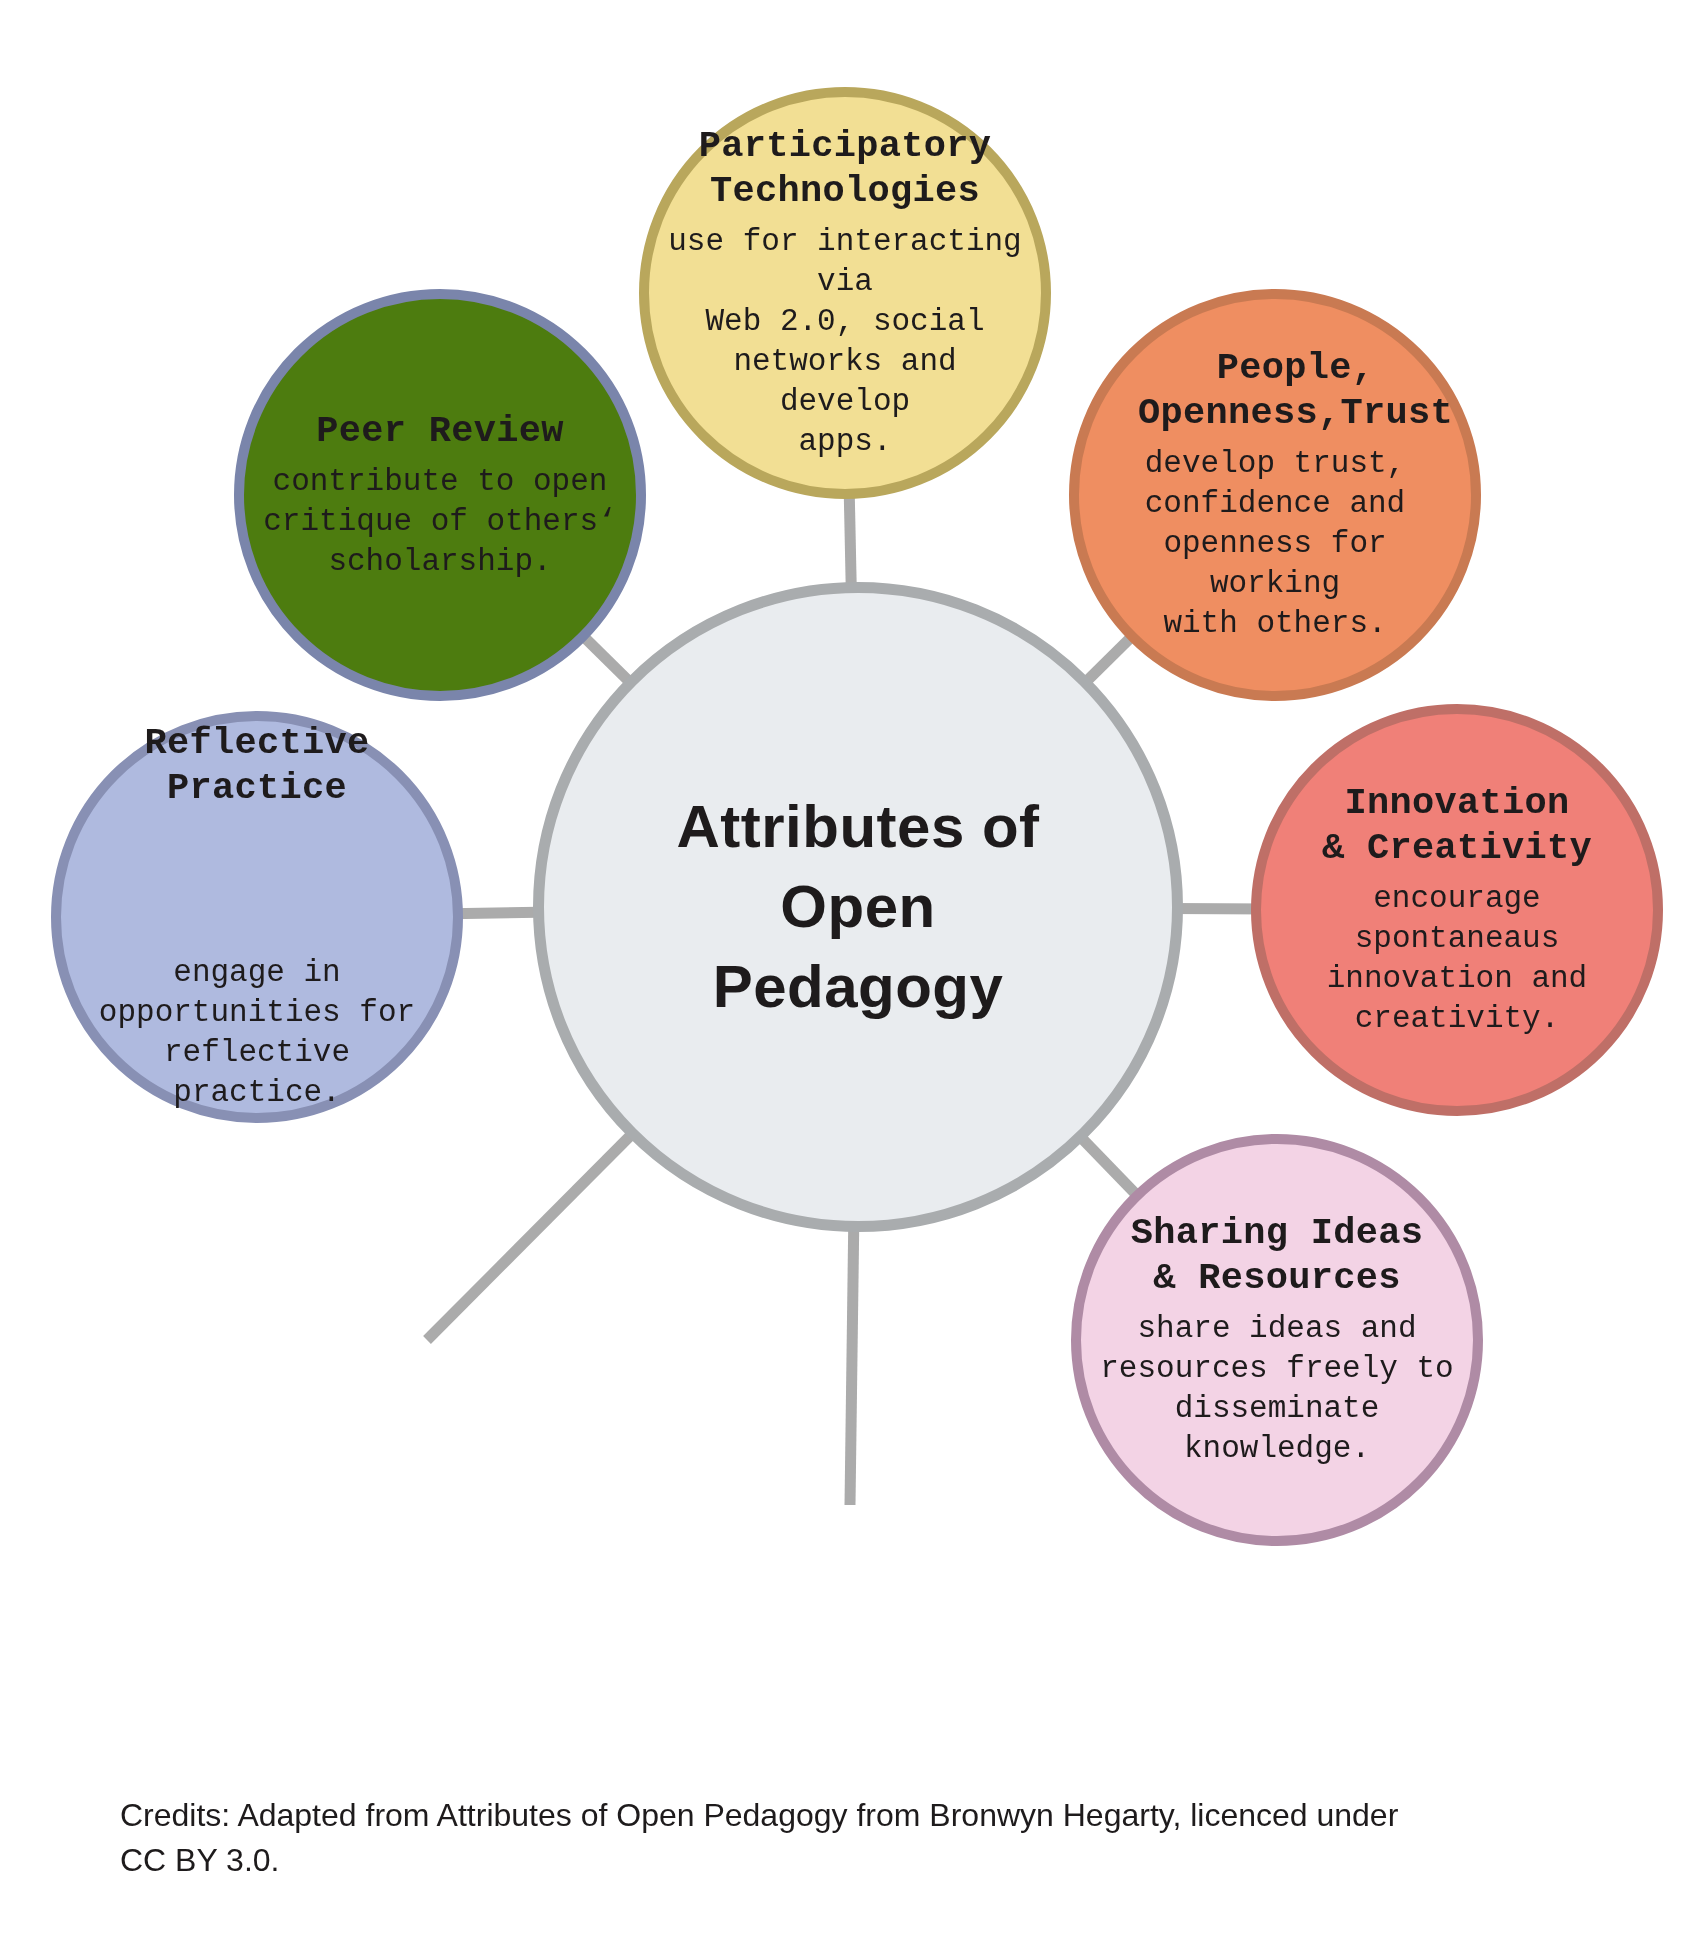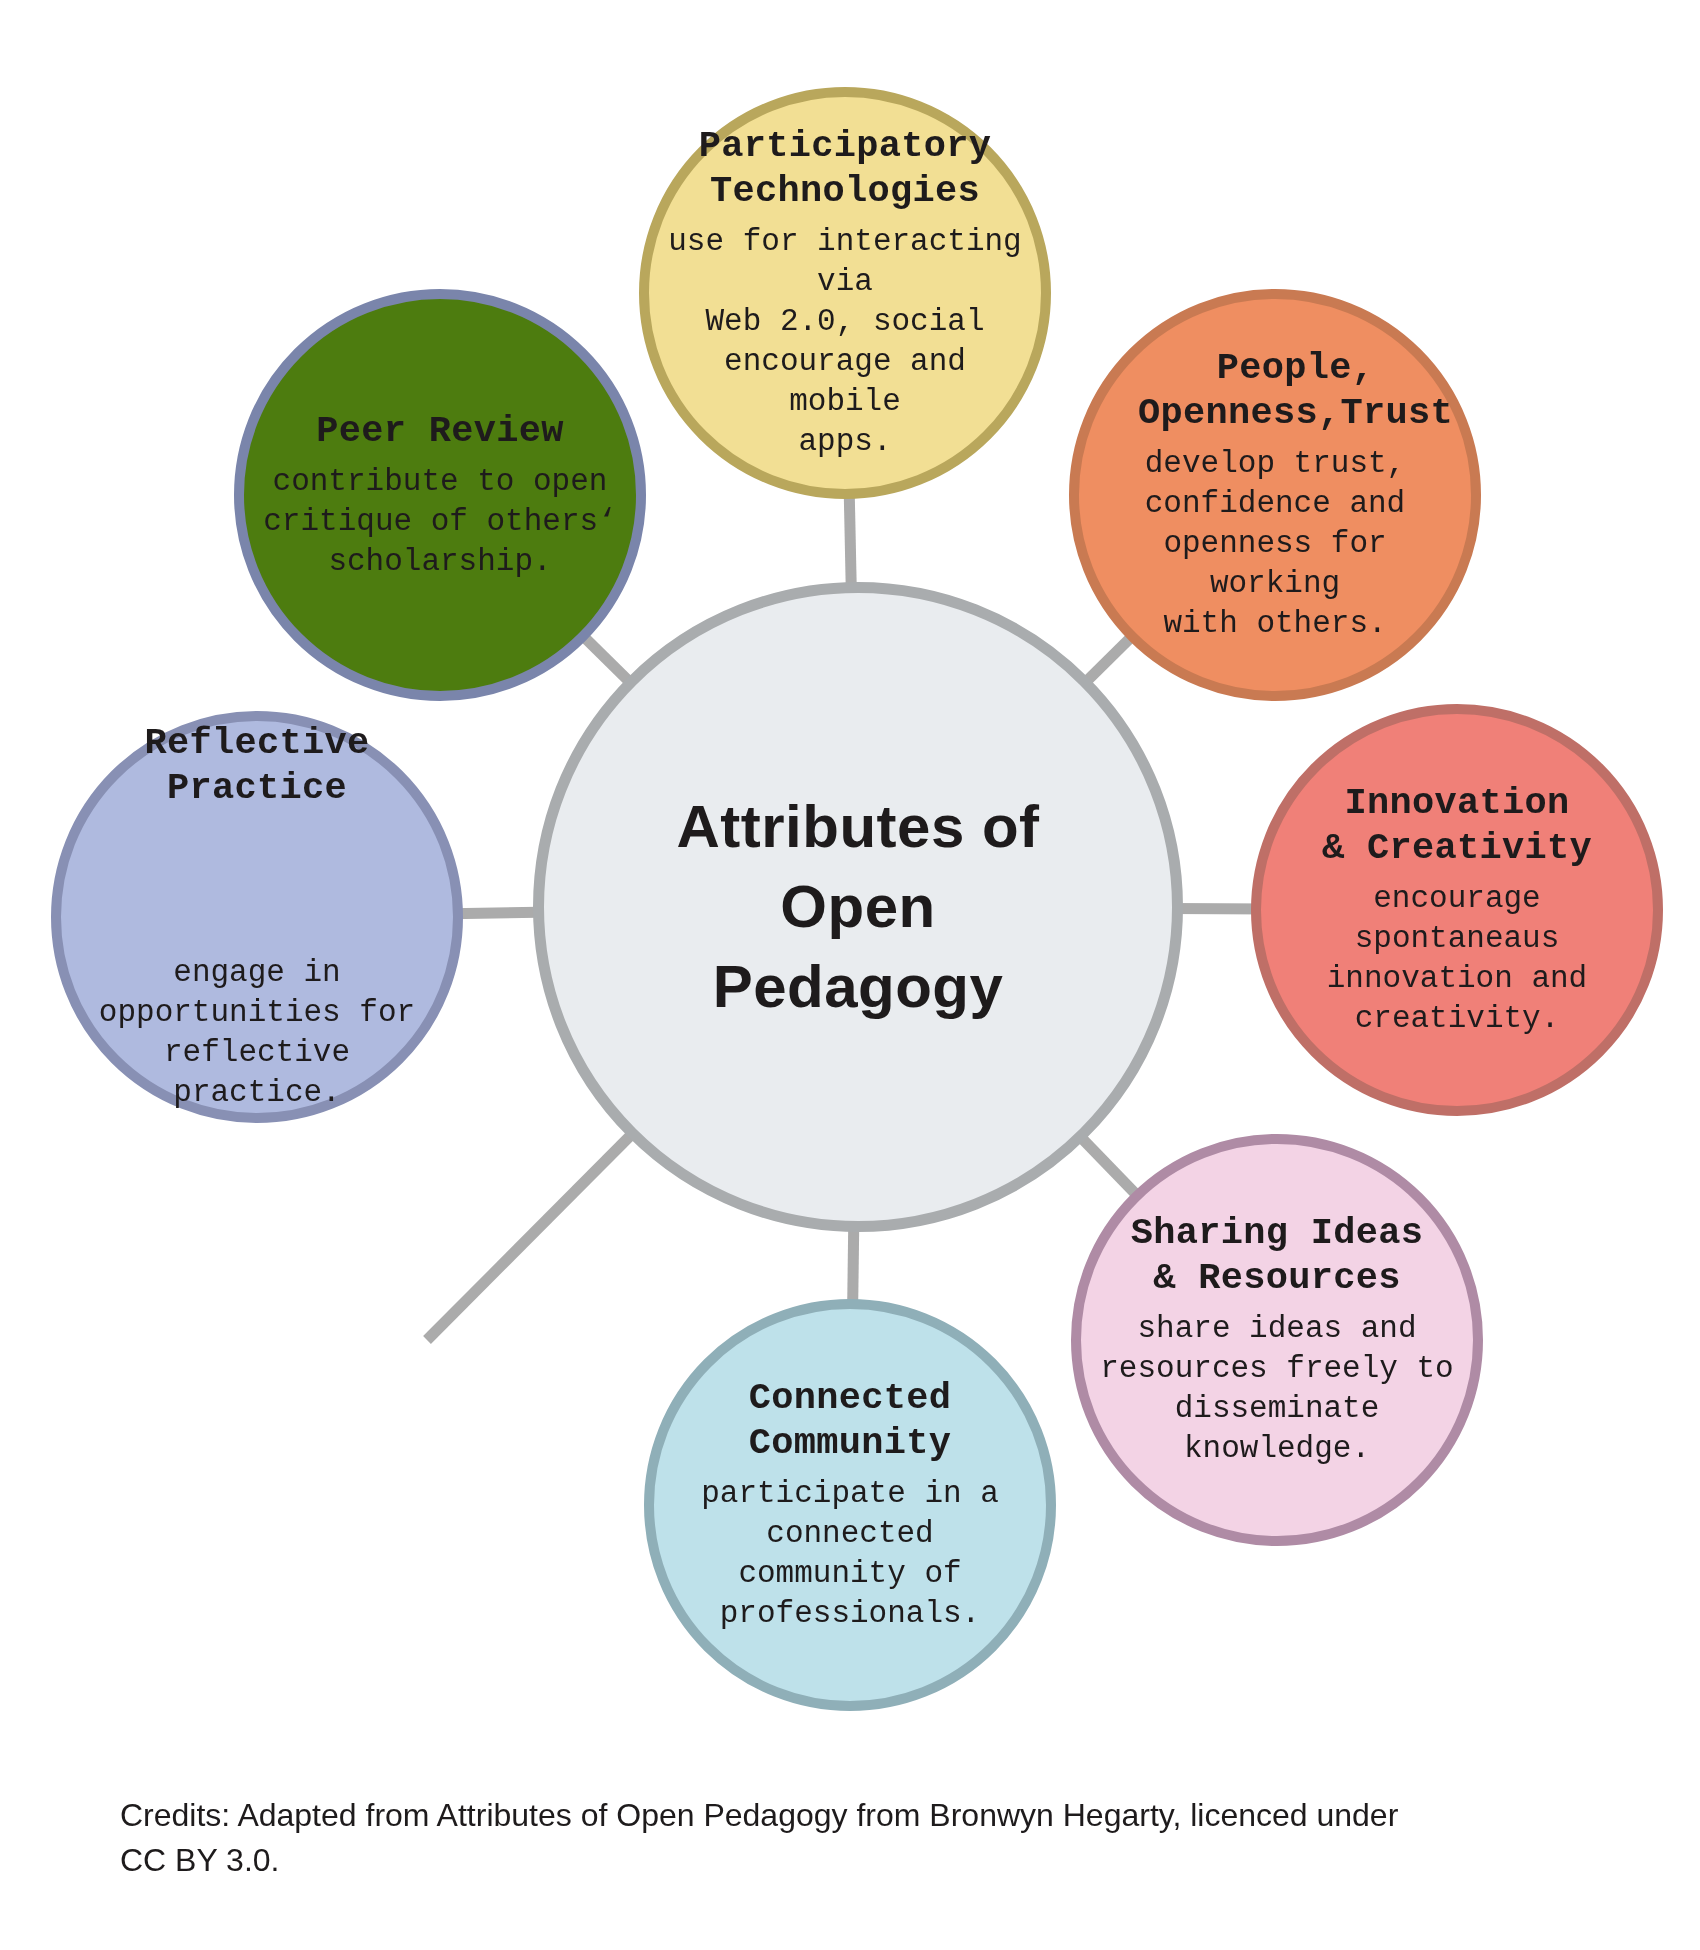--- a/index.html
+++ b/index.html
@@ -110,21 +110,21 @@
     <h1>Attributes of
 Open
 Pedagogy</h1>
   </div>
 
   <div class="circle node pos-participatory" style="background-color: rgb(242, 223, 148); border-color: rgb(185, 167, 92);">
     <h2>Participatory
 Technologies</h2>
     <p>use for interacting via
 Web 2.0, social
-encourage and mobile
+networks and develop
 apps.</p>
   </div>
 
   <div class="circle node pos-people" style="background-color: rgb(239, 142, 97); border-color: rgb(201, 122, 82); align-items: flex-end;">
     <h2>People,
 Openness,Trust</h2>
     <p>develop trust,
 confidence and
 openness for working
 with others.</p>
@@ -141,28 +141,20 @@
 
   <div class="circle node pos-sharing" style="background-color: rgb(243, 211, 229); border-color: rgb(175, 139, 165);">
     <h2>Sharing Ideas
 &amp; Resources</h2>
     <p>share ideas and
 resources freely to
 disseminate
 knowledge.</p>
   </div>
 
-  <div class="circle node pos-connected" style="background-color: rgb(190, 225, 234); border-color: rgb(143, 175, 184);">
-    <h2>Connected
-Community</h2>
-    <p>participate in a
-connected
-community of
-professionals.</p>
-  </div>
 
 
   <div class="circle node pos-reflective" style="background-color: rgb(175, 186, 223); border-color: rgb(136, 144, 180);">
     <h2>Reflective
 Practice</h2>
     <p>engage in
 opportunities for
 reflective practice.</p>
   </div>
 

